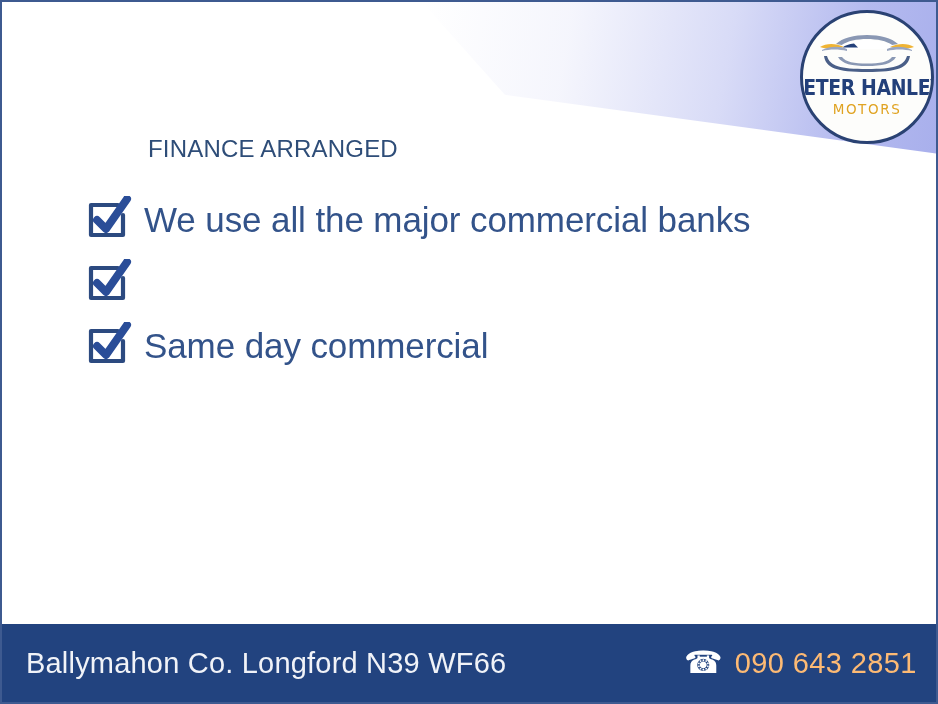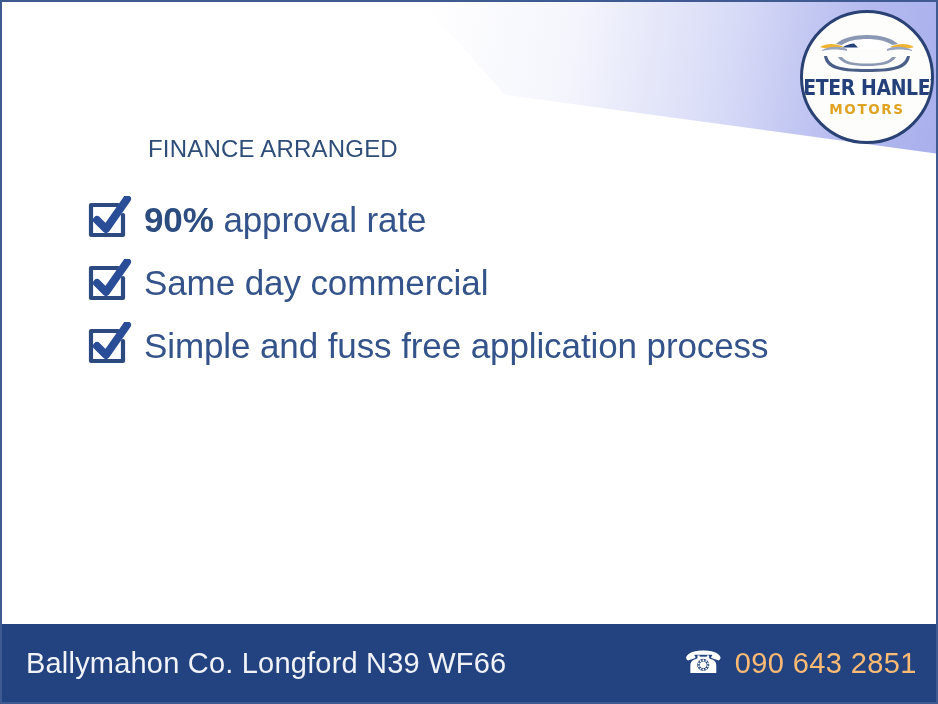--- a/index.html
+++ b/index.html
@@ -66,21 +66,21 @@
     font-size: 20.5px;
     letter-spacing: -0.4px;
     color: #23407a;
     line-height: 1;
     transform: scaleX(0.92);
     white-space: nowrap;
   }
   .logo-sub {
     margin-top: 4px;
     font-family: "DejaVu Sans", sans-serif;
-    font-weight: bold;
+    font-weight: normal;
     font-size: 13.5px;
     letter-spacing: 1.6px;
     color: #e0a321;
     line-height: 1;
     white-space: nowrap;
   }
 
   
   .headline {
     position: absolute;
@@ -190,44 +190,43 @@
       <path d="M24 31 C28 38, 38 40, 53 40 C68 40, 78 38, 82 31 L78 31 C74 36, 66 37.5, 53 37.5 C40 37.5, 32 36, 28 31 Z" fill="#8a98b4"></path>
     </svg>
     <div class="logo-name">PETER HANLEY</div>
     <div class="logo-sub">MOTORS</div>
   </div>
 
   <div class="headline">FINANCE ARRANGED</div>
 
   <div class="bullets">
 
-
     <div class="bullet-row">
       <svg class="check-icon" viewBox="0 0 52 48">
         <path d="M9 9 H36 M41 19 V39 H9 V9" fill="none" stroke="#2c4a80" stroke-width="4.2" stroke-linecap="round" stroke-linejoin="round"></path>
         <path d="M15 24 L24 33 L45 3" fill="none" stroke="#2a4d98" stroke-width="8" stroke-linecap="round" stroke-linejoin="round"></path>
       </svg>
-      <div class="bullet-text"><span class="emph">90%</span><span> approval rate</span></div>
+      <div class="bullet-text"><span>We use all the major commercial banks</span></div>
+    </div>
+
+    <div class="bullet-row">
+      <svg class="check-icon" viewBox="0 0 52 48">
+        <path d="M9 9 H36 M41 19 V39 H9 V9" fill="none" stroke="#2c4a80" stroke-width="4.2" stroke-linecap="round" stroke-linejoin="round"></path>
+        <path d="M15 24 L24 33 L45 3" fill="none" stroke="#2a4d98" stroke-width="8" stroke-linecap="round" stroke-linejoin="round"></path>
+      </svg>
     </div>
 
     <div class="bullet-row">
       <svg class="check-icon" viewBox="0 0 52 48">
         <path d="M9 9 H36 M41 19 V39 H9 V9" fill="none" stroke="#2c4a80" stroke-width="4.2" stroke-linecap="round" stroke-linejoin="round"></path>
         <path d="M15 24 L24 33 L45 3" fill="none" stroke="#2a4d98" stroke-width="8" stroke-linecap="round" stroke-linejoin="round"></path>
       </svg>
       <div class="bullet-text"><span>Same day commercial</span></div>
     </div>
 
-    <div class="bullet-row">
-      <svg class="check-icon" viewBox="0 0 52 48">
-        <path d="M9 9 H36 M41 19 V39 H9 V9" fill="none" stroke="#2c4a80" stroke-width="4.2" stroke-linecap="round" stroke-linejoin="round"></path>
-        <path d="M15 24 L24 33 L45 3" fill="none" stroke="#2a4d98" stroke-width="8" stroke-linecap="round" stroke-linejoin="round"></path>
-      </svg>
-      <div class="bullet-text"><span>Simple and fuss free application process</span></div>
-    </div>
 
 
 
   </div>
 
   <div class="footer">
     <div class="footer-address">Ballymahon Co. Longford N39 WF66</div>
     <div class="footer-phone">
       <span class="phone-icon">☎</span>
       <span class="phone-number">090 643 2851</span>

